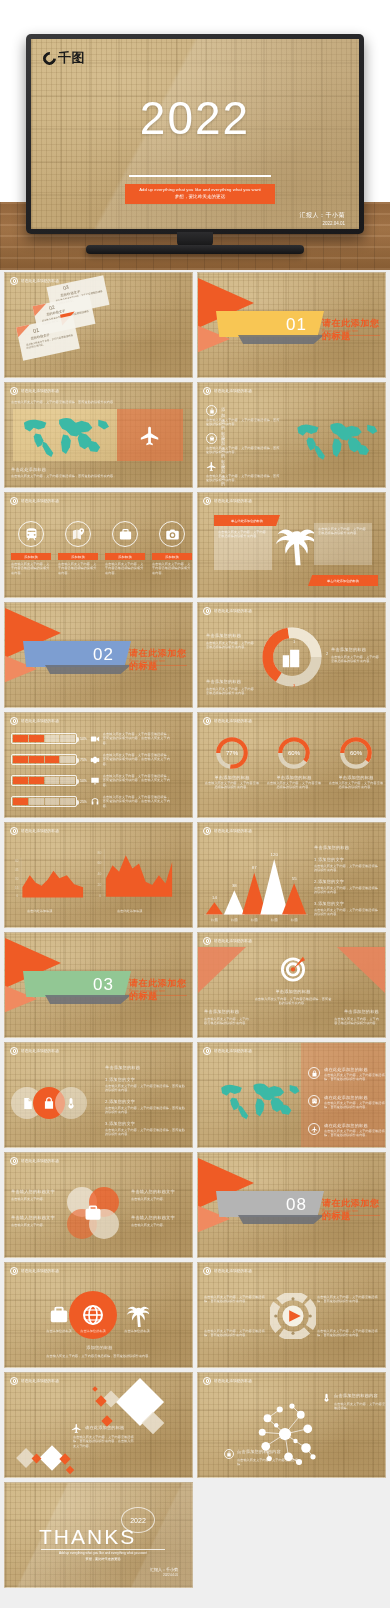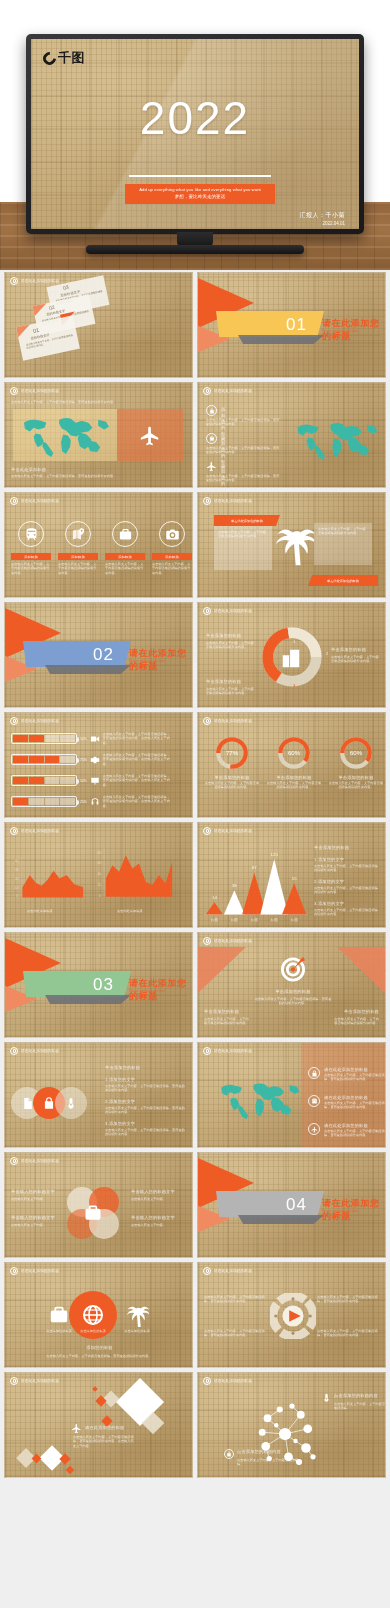--- a/index.html
+++ b/index.html
@@ -755,21 +755,21 @@
     <div class="fake bdy" style="position:absolute;left:126px;top:44px;width:52px;">点击输入简要文字内容。</div>
     <div class="fake ttl" style="position:absolute;left:126px;top:62px;">单击输入您的标题文字</div>
     <div class="fake bdy" style="position:absolute;left:126px;top:70px;width:52px;">点击输入简要文字内容。</div>
   </div>
 
   <div class="slide paper">
     <div class="sec-tri-o"></div>
     <div class="sec-tri-o2"></div>
     <div class="sec-band" style="background:#b4b4b4;"></div>
     <div class="sec-shadow"></div>
-    <div class="sec-num">04</div>
+    <div class="sec-num">08</div>
     <div class="sec-title">请在此添加您的标题</div>
     <div class="sec-sub">Please add your title here</div>
     <div class="sec-rule"></div>
   </div>
 
   <div class="slide paper">
     <div class="s-head">
       <div class="hicon">
           <i></i>
         </div>
@@ -905,17 +905,29 @@
             <path class="ic" d="M17 9V7a5 5 0 0 0-10 0v2H5v13h14V9zm-8-2a3 3 0 0 1 6 0v2H9z"></path>
           </svg>
       </div>
       <div>
         <div class="fake ttl">点击添加您的标题内容</div>
         <div class="fake bdy" style="width:62px;margin-top:3px;">点击输入简要文字内容，文字内容需概括精炼。</div>
       </div>
     </div>
   </div>
 
+  <div class="slide paper thanks-slide">
+    <div style="position:absolute;inset:0;background:linear-gradient(116deg, rgba(255,255,255,.0) 26%, rgba(255,255,255,.15) 27%, rgba(255,255,255,.06) 74%, rgba(255,255,255,.16) 75%);"></div>
+    <div class="th-year">2022</div>
+    <div class="th-word">THANKS</div>
+    <div class="th-rule"></div>
+    <div class="th-l1">Add up everything what you like and everything what you want</div>
+    <div class="th-l2">梦想，要比昨天走的更远</div>
+    <div class="th-meta">
+      <div class="p">汇报人：千小菊</div>
+      <div class="d">2022.04.01</div>
+    </div>
+  </div>
 
   <div style="width:189px;height:106px;background:#efefef;"></div>
 </div>
 
 <div class="tail"></div>
 
 </body></html>

